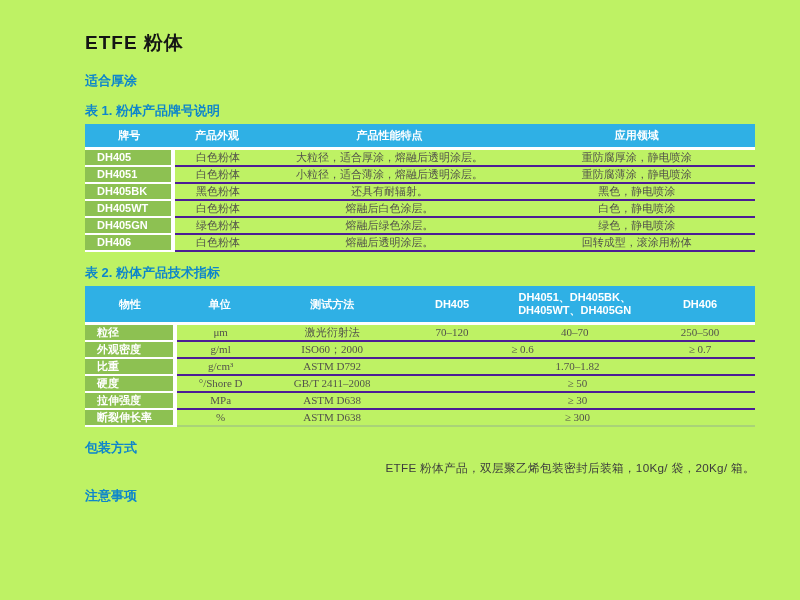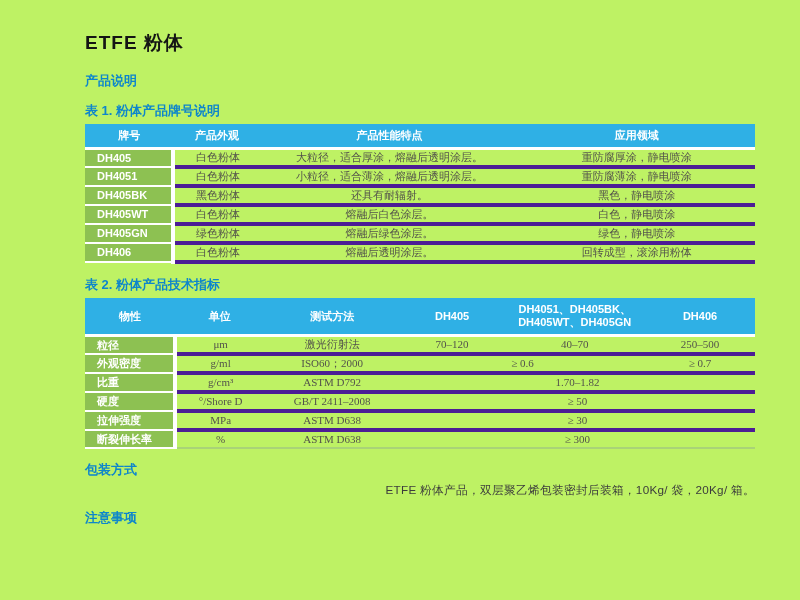--- a/index.html
+++ b/index.html
@@ -51,21 +51,21 @@
     white-space:pre-line;
     border-bottom:3px solid #ffffff;
   }
   td{
     font-family:"Liberation Serif","DejaVu Serif",serif;
     font-size:11px;
     line-height:11px;
     color:#53534b;
     text-align:center;
     padding:2px 2px;
-    border-bottom:4px solid #4c1d95;
+    border-bottom:2px solid #4c1d95;
     white-space:pre-line;
   }
   td.grade-cell{
     font-family:"Liberation Sans","DejaVu Sans",sans-serif;
     background:#8dc152;
     color:#ffffff;
     font-weight:bold;
     text-align:left;
     padding-left:12px;
     border-bottom:2px solid #ffffff;
@@ -82,21 +82,21 @@
     text-align:right;
   }
 </style>
 </head>
 <body>
 
 <div class="page">
 
   <h1 class="page-title">ETFE 粉体</h1>
 
-  <h2 class="sec-heading">产品说明</h2>
+  <h2 class="sec-heading">适合厚涂</h2>
 
   <h2 class="sec-heading">表 1. 粉体产品牌号说明</h2>
   <table class="t1">
     <colgroup>
       <col style="width:13.2%">
         <col style="width:13.0%">
         <col style="width:38.5%">
         <col style="width:35.3%">
     </colgroup>
     <thead>

